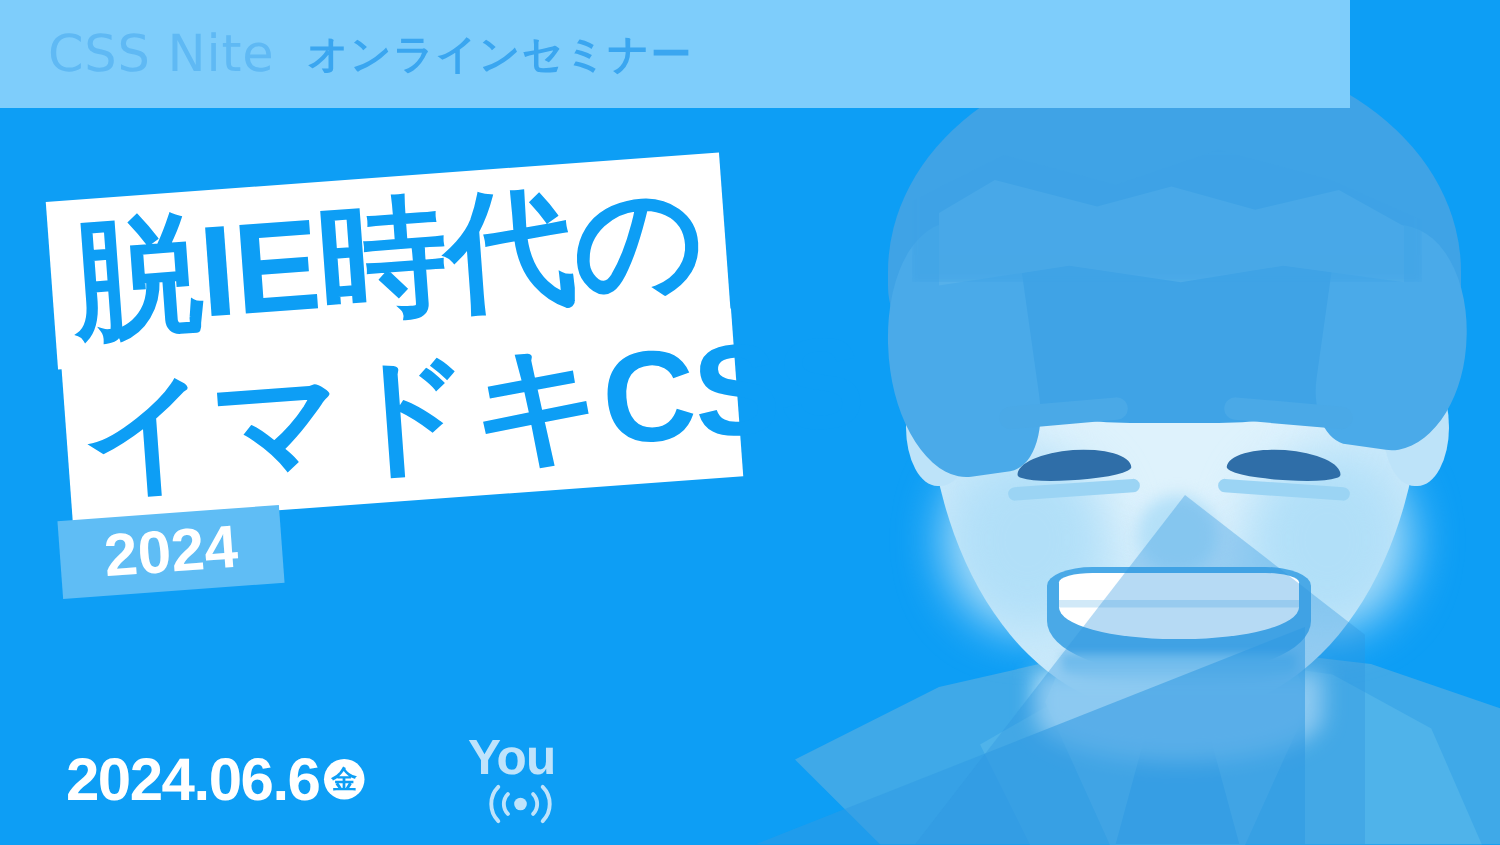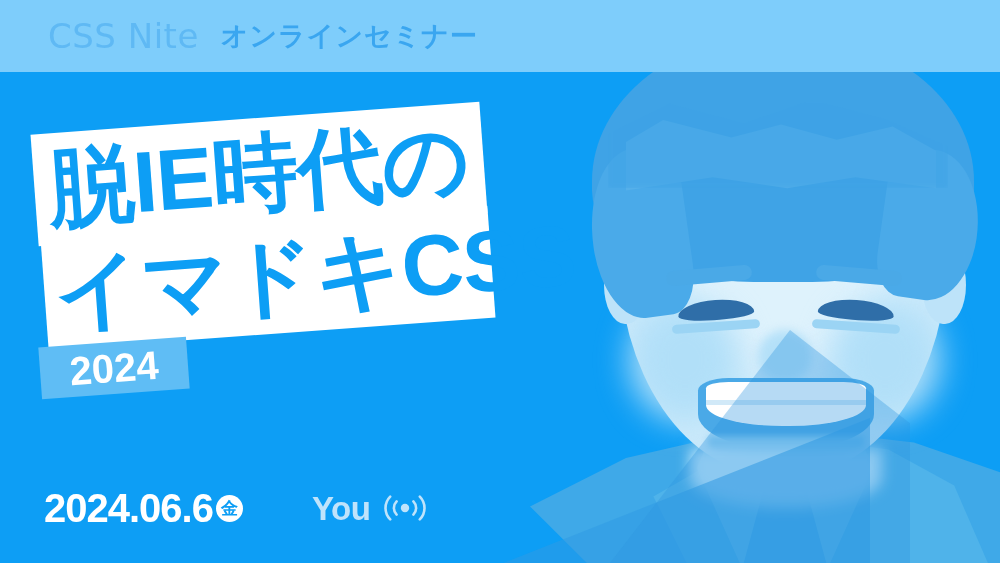--- a/index.html
+++ b/index.html
@@ -10,24 +10,24 @@
     background:#0d9ef5;
   }
 
   .poster{
     position:relative;width:1000px;height:563px;overflow:hidden;
     background:#0d9ef5;
   }
 
   
   .header-band{
-    position:absolute;left:0;top:0;width:1000px;height:72px;
+    position:absolute;left:0;top:0;width:900px;height:72px;
     background:#7ecdfb;
     display:flex;align-items:center;
-    box-sizing:border-box;padding-left:48px;
+    box-sizing:border-box;padding-left:32px;
     z-index:30;
   }
   .brand{
     font-size:34px;font-weight:400;letter-spacing:.5px;
     color:#5fb9f4;line-height:1;
     font-family:"DejaVu Sans",sans-serif;
     white-space:nowrap;
   }
   .brand-sub{
     margin-left:22px;
@@ -260,21 +260,21 @@
     font-size:17px;font-weight:700;line-height:1;
     margin:0 9px 0 3px;
     flex:0 0 auto;
   }
   .time{
     color:#cfeafd;font-size:36px;font-weight:700;letter-spacing:-.5px;
     line-height:1;white-space:nowrap;
   }
 
   .yt{
-    display:flex;align-items:center;margin-left:60px;
+    display:flex;align-items:flex-end;margin-left:60px;flex-direction:column;
   }
   .yt-you{
     color:#bfe3fb;font-size:33px;font-weight:800;line-height:1;
     letter-spacing:-.5px;
   }
   .yt-tube-box{
     background:#9ed6f8;border-radius:8px;
     padding:3px 7px 4px 7px;margin-left:4px;
     display:flex;align-items:center;
   }

